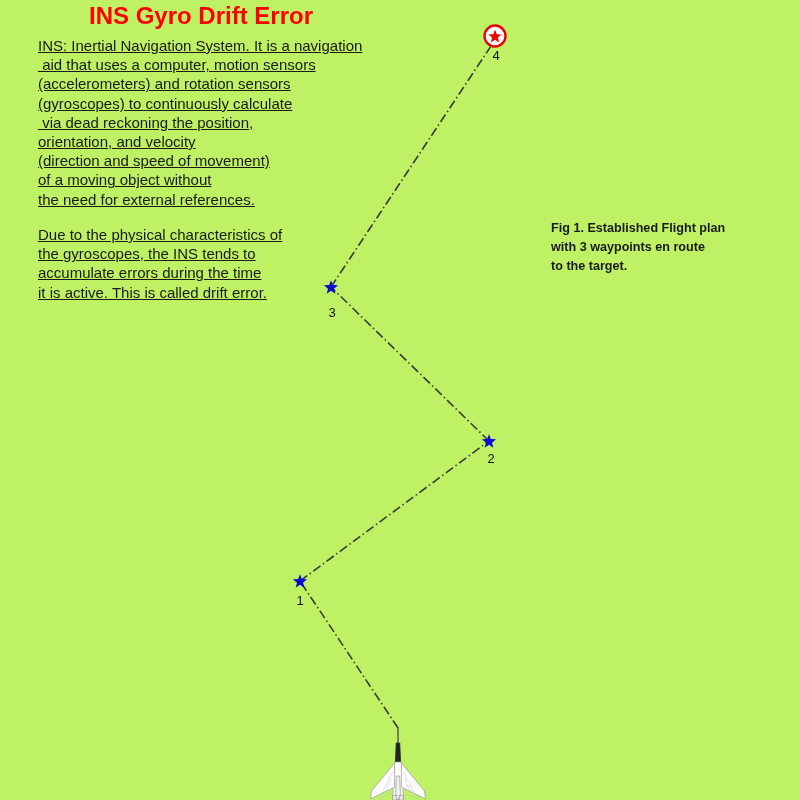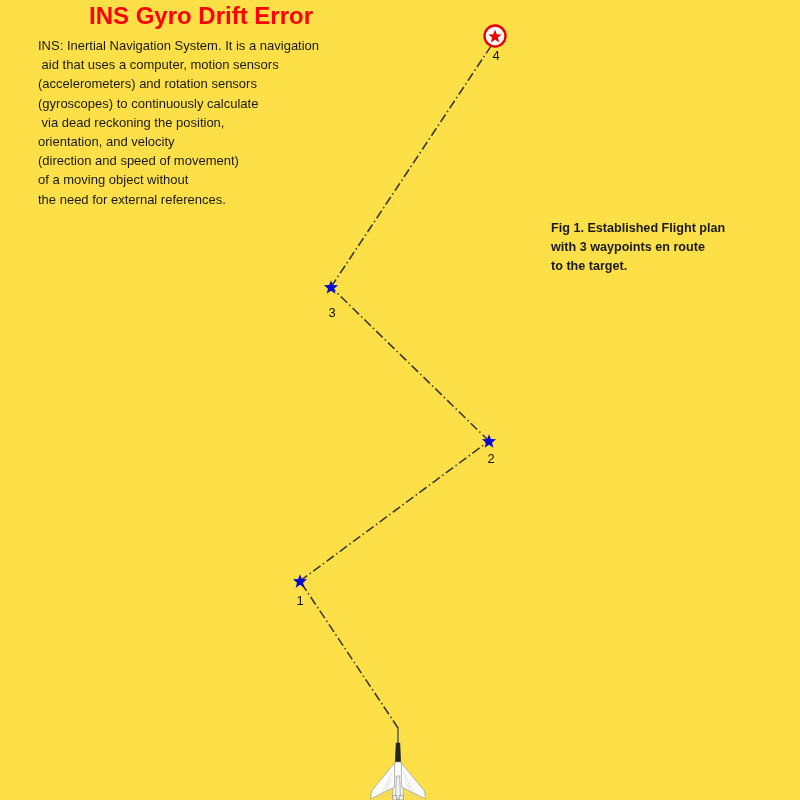--- a/index.html
+++ b/index.html
@@ -14,44 +14,45 @@
     overflow: hidden;
     font-family: "Liberation Sans", sans-serif;
     color: #000000;
   }
 
   #slide {
     position: absolute;
     left: 0; top: 0;
     width: 800px;
     height: 800px;
-    background: #fde047;
+    background: #bef264;
   }
 
   
   #title {
     position: absolute;
     left: 36px;
     top: 2px;
     width: 330px;
     text-align: center;
     font-size: 24px;
     font-weight: bold;
     color: #FF0000;
     letter-spacing: 0px;
     white-space: nowrap;
   }
 
   
   .bodytext {
     position: absolute;
-    font-size: 13px;
+    font-size: 15px;
     line-height: 19.2px;
     color: #1a1a1a;
     white-space: pre;
+    text-decoration: underline;
   }
   #para1 {
     left: 38px;
     top: 36px;
   }
   #para2 {
     left: 38px;
     top: 225px;
   }
   #caption {
@@ -92,20 +93,24 @@
   <div class="bodytext" id="para1">INS: Inertial Navigation System. It is a navigation
  aid that uses a computer, motion sensors
 (accelerometers) and rotation sensors
 (gyroscopes) to continuously calculate
  via dead reckoning the position,
 orientation, and velocity
 (direction and speed of movement)
 of a moving object without
 the need for external references.</div>
 
+  <div class="bodytext" id="para2">Due to the physical characteristics of
+the gyroscopes, the INS tends to
+accumulate errors during the time
+it is active. This is called drift error.</div>
 
   <div id="caption">Fig 1. Established Flight plan
 with 3 waypoints en route
 to the target.</div>
 
   <svg id="diagram" viewBox="0 0 800 800" xmlns="http://www.w3.org/2000/svg">
 
     <g fill="none" stroke="#3a3a3a" stroke-width="1.6" stroke-dasharray="9,3,1.5,3" stroke-linecap="butt">
       <path d="M 398 728 L 300 581"></path>
       <path d="M 300 581 L 489 441"></path>

